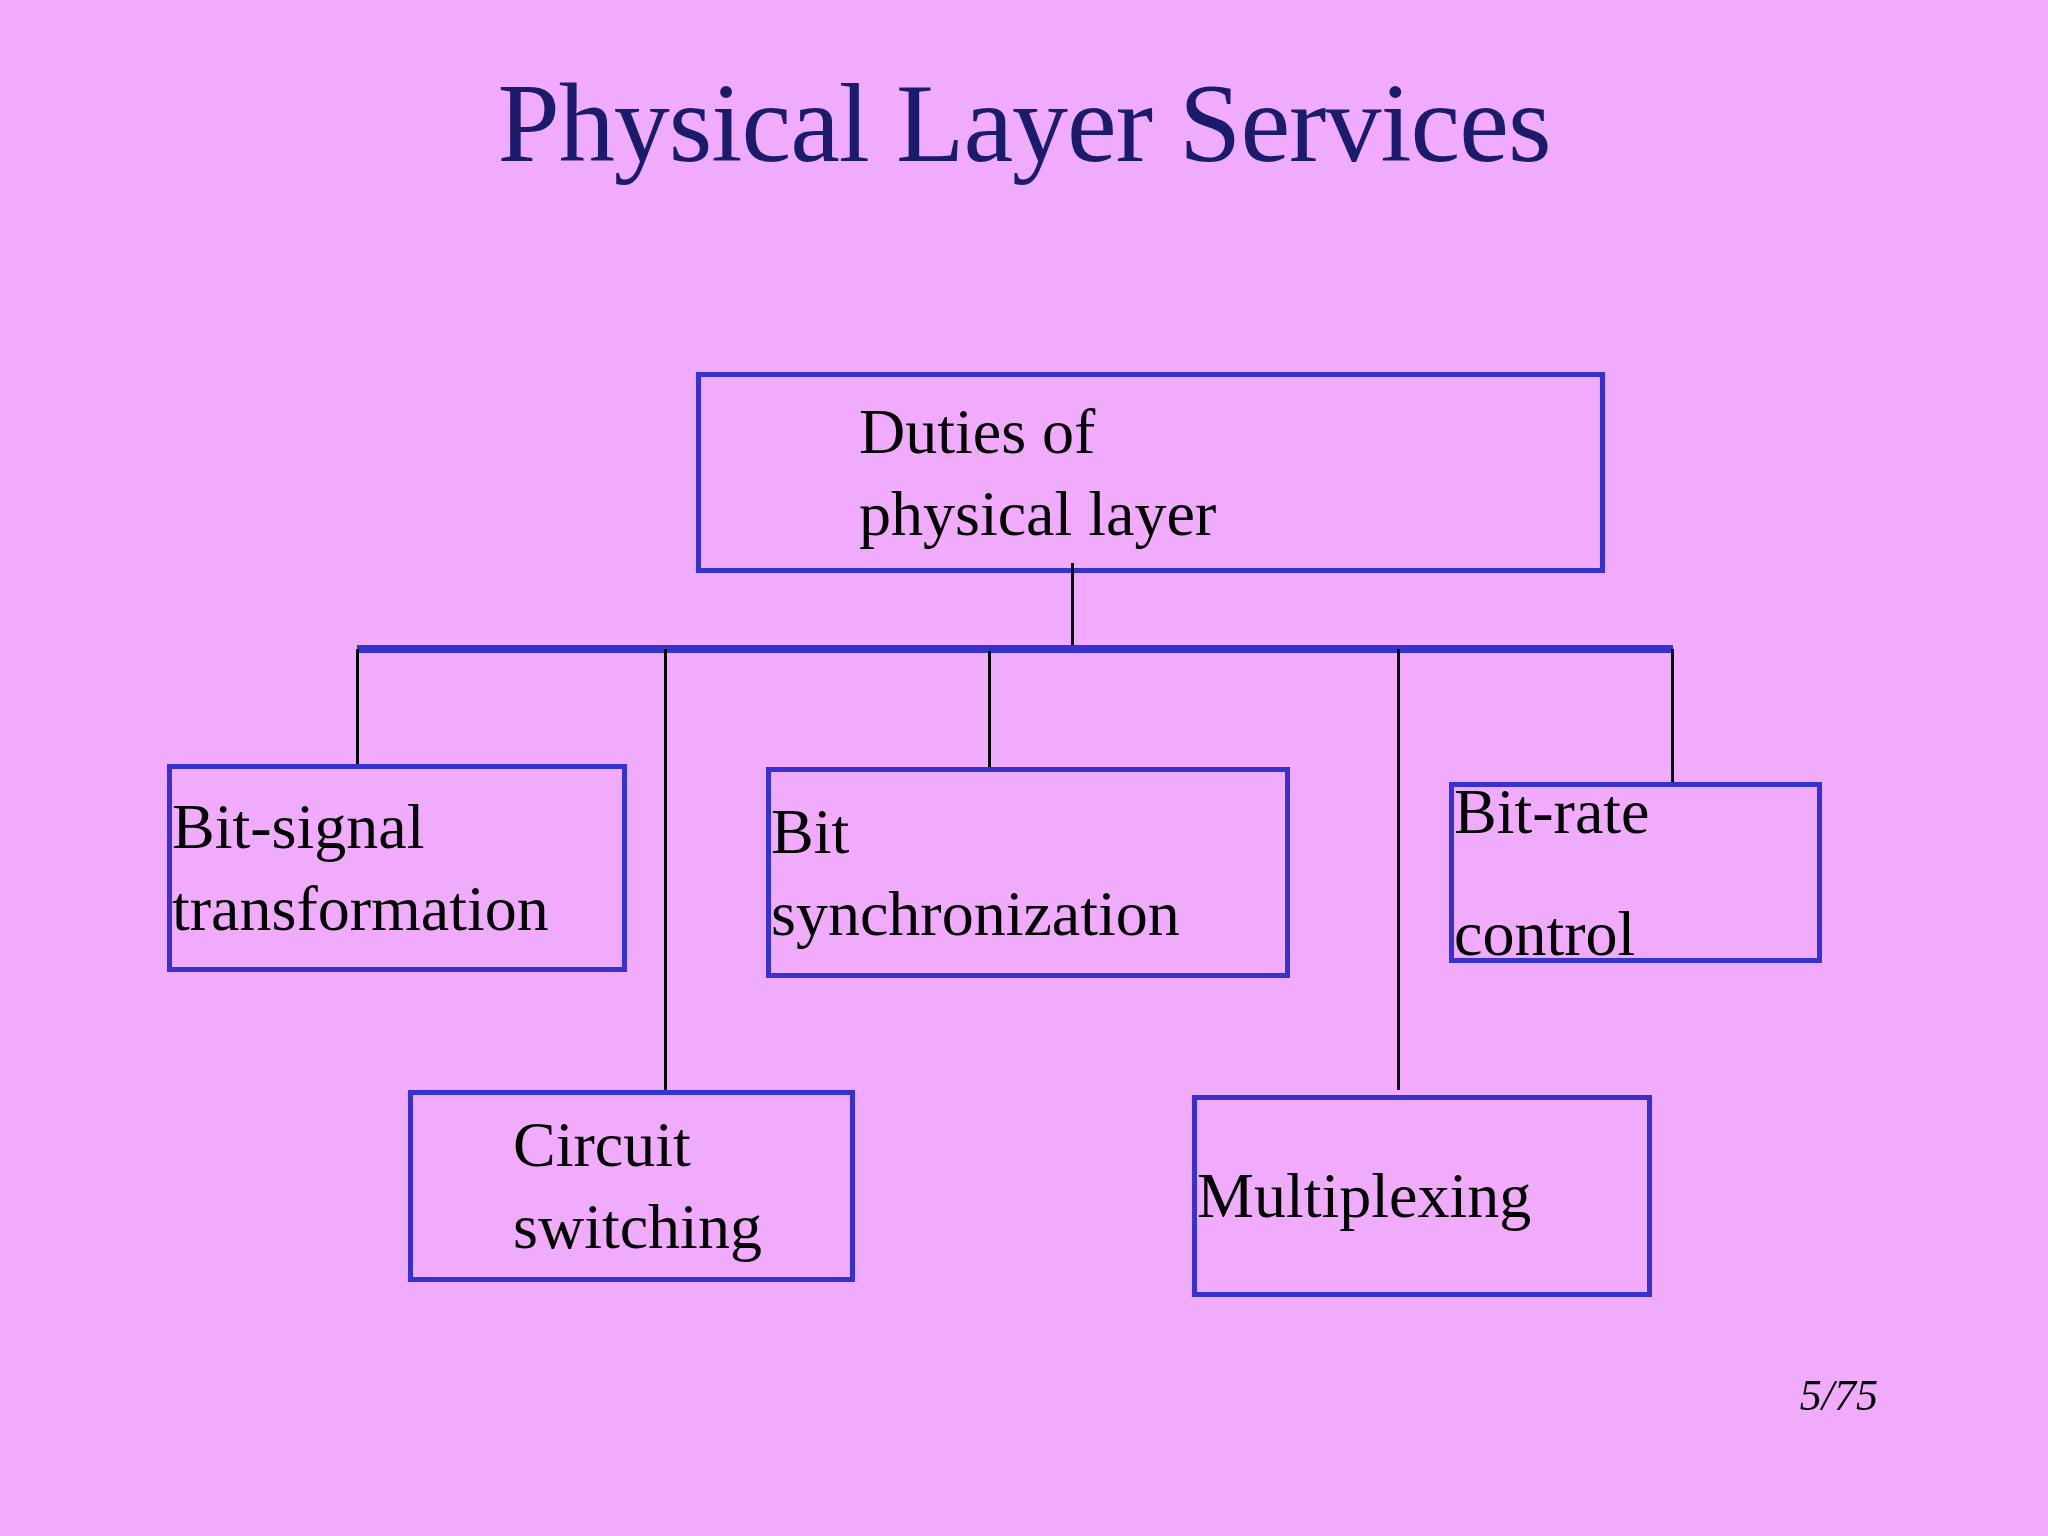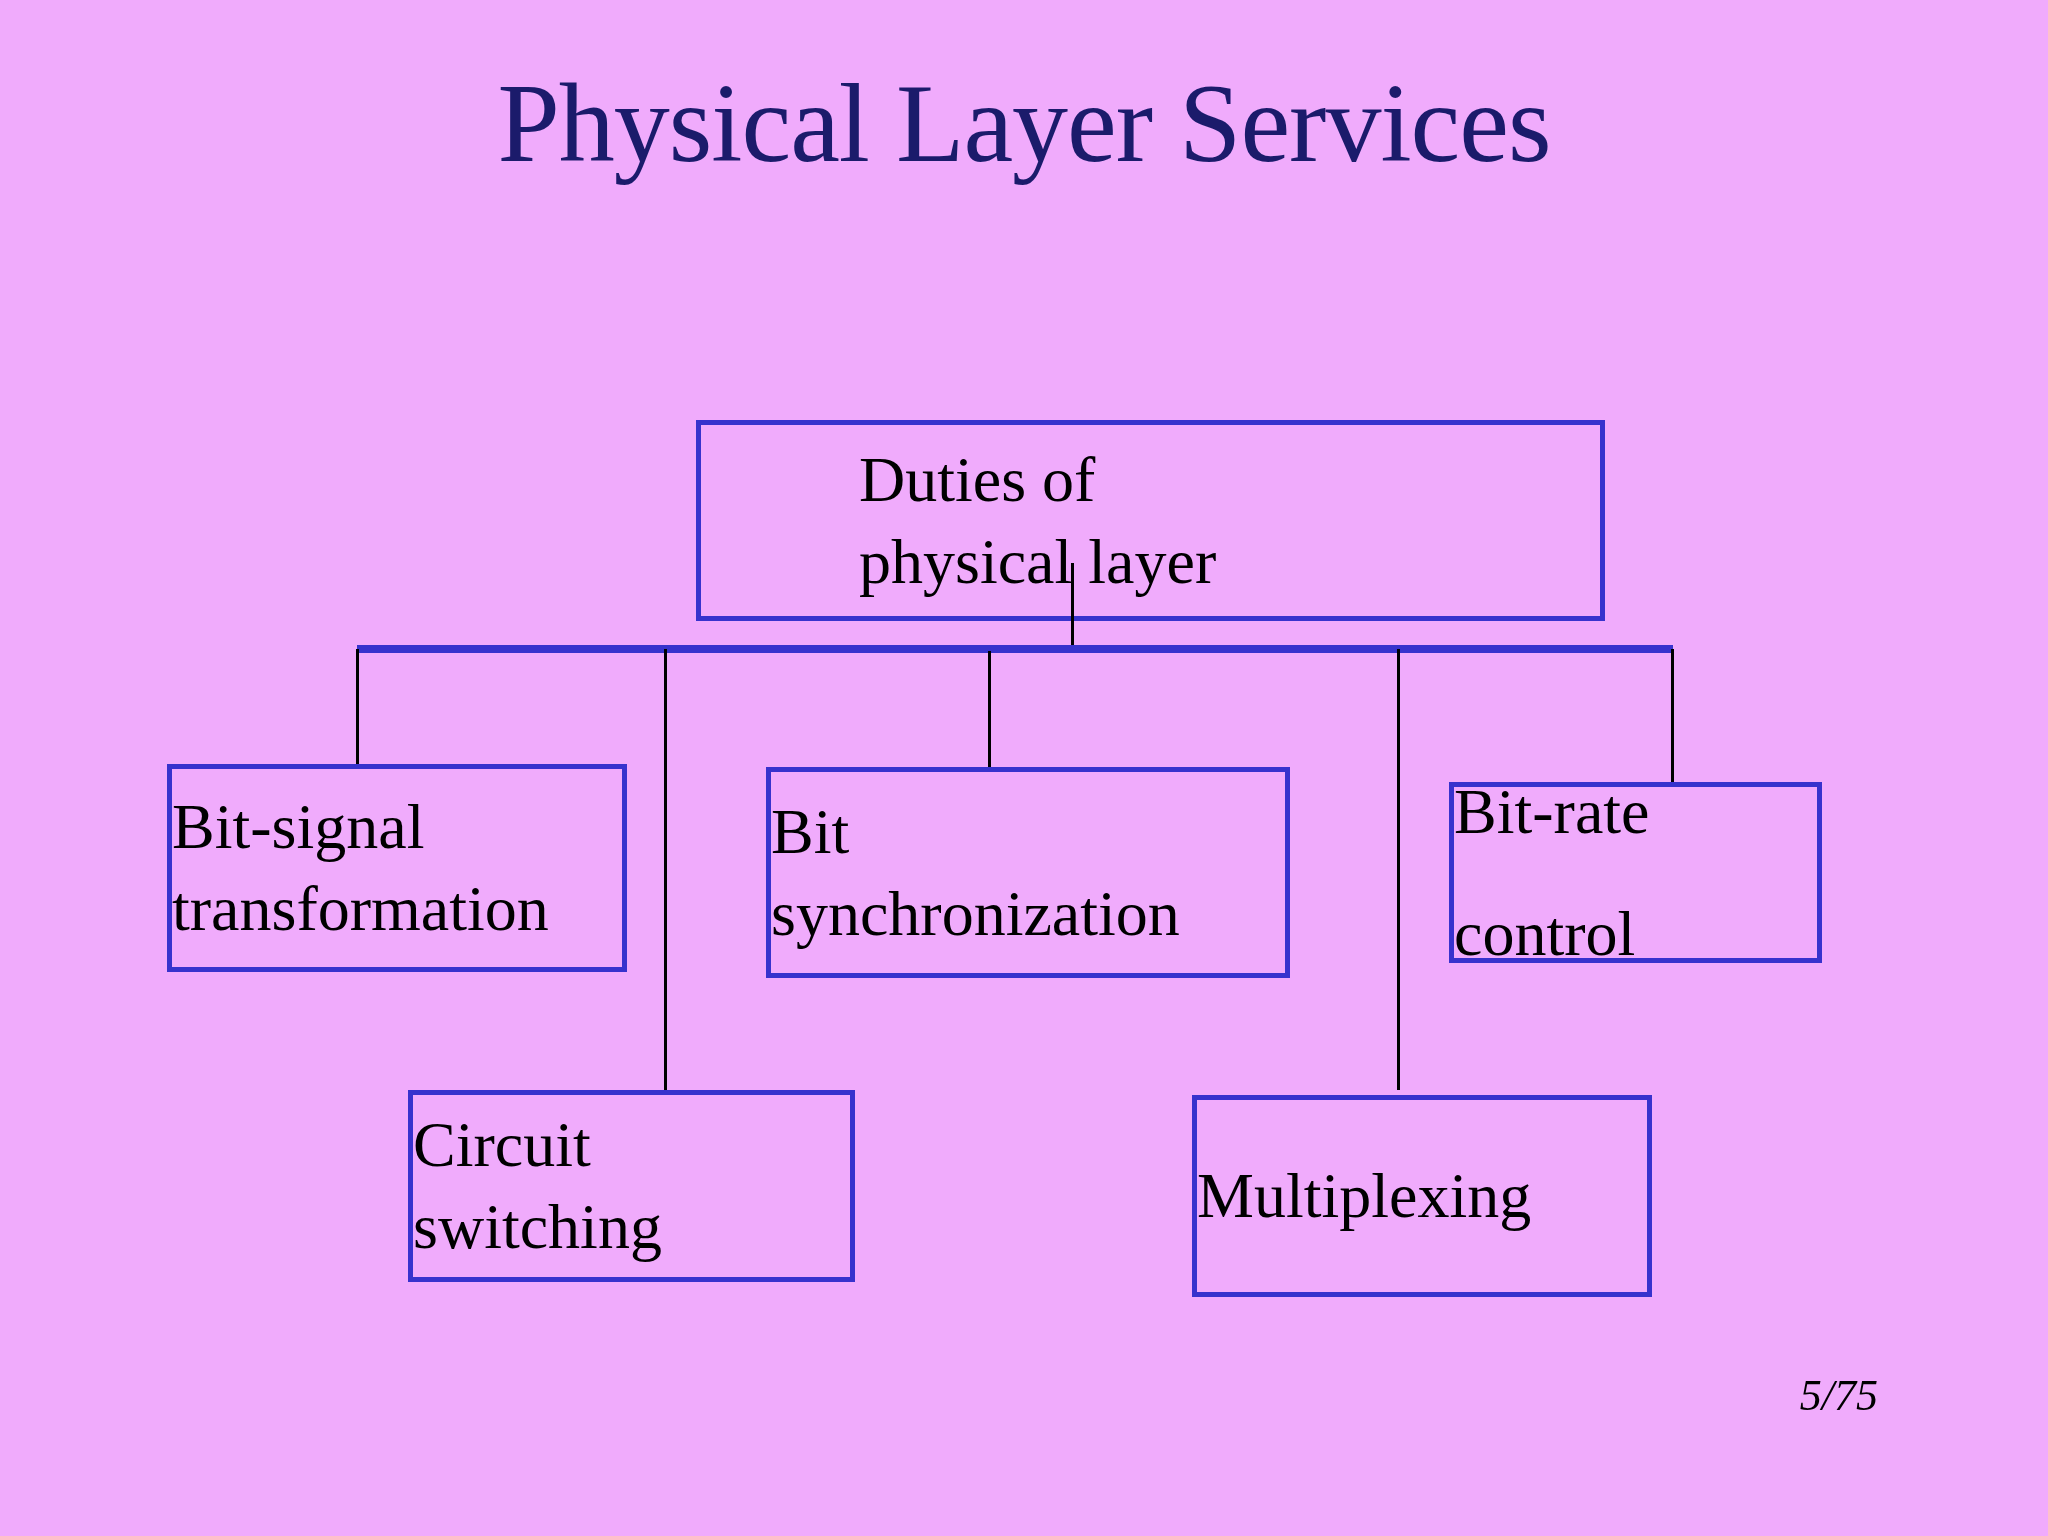--- a/index.html
+++ b/index.html
@@ -41,25 +41,25 @@
     color:var(--ink);
   }
   .node::before{
     content:"";
     position:absolute;
     top:3px;left:3px;right:-13px;bottom:-13px;
     border:4px solid var(--gray);
     z-index:-1;
   }
   .node .line{display:block;}
-  .node-duties{left:696px;top:372px;width:741px;height:191px;text-align:left;padding-left:158px;box-sizing:content-box;margin-top:48px;}
+  .node-duties{left:696px;top:372px;width:741px;height:191px;text-align:left;padding-left:158px;box-sizing:content-box;}
   .node-bit-signal{left:167px;top:764px;width:450px;height:198px;}
   .node-bit-sync{left:766px;top:767px;width:514px;height:201px;}
   .node-bit-rate{left:1449px;top:782px;width:363px;height:171px;gap:40px;}
-  .node-circuit{left:408px;top:1090px;width:447px;height:192px;box-sizing:border-box;}
+  .node-circuit{left:408px;top:1090px;width:447px;height:192px;padding-left:100px;box-sizing:border-box;}
   .node-multiplexing{left:1192px;top:1095px;width:450px;height:192px;}
   
   .hline{
     position:absolute;
     left:357px;top:645px;width:1316px;height:8px;
     background:var(--blue);
   }
   .vline{
     position:absolute;
     width:3px;

